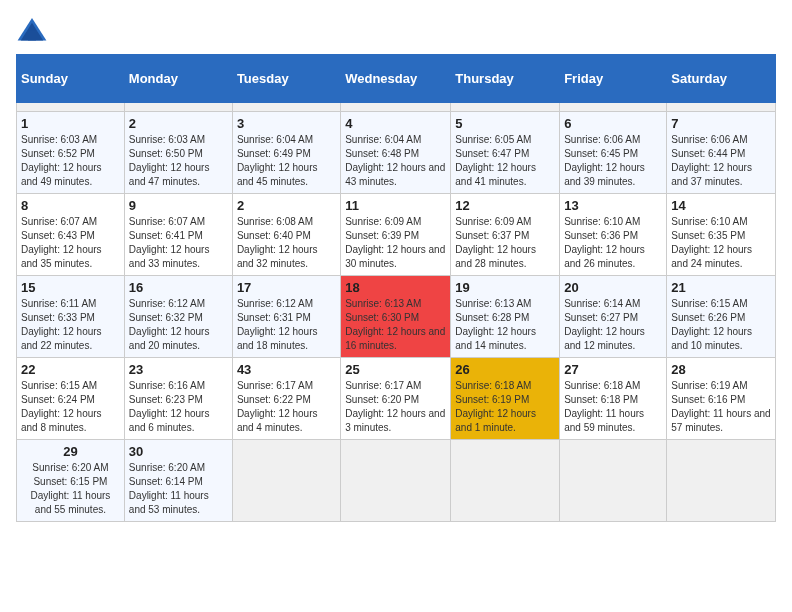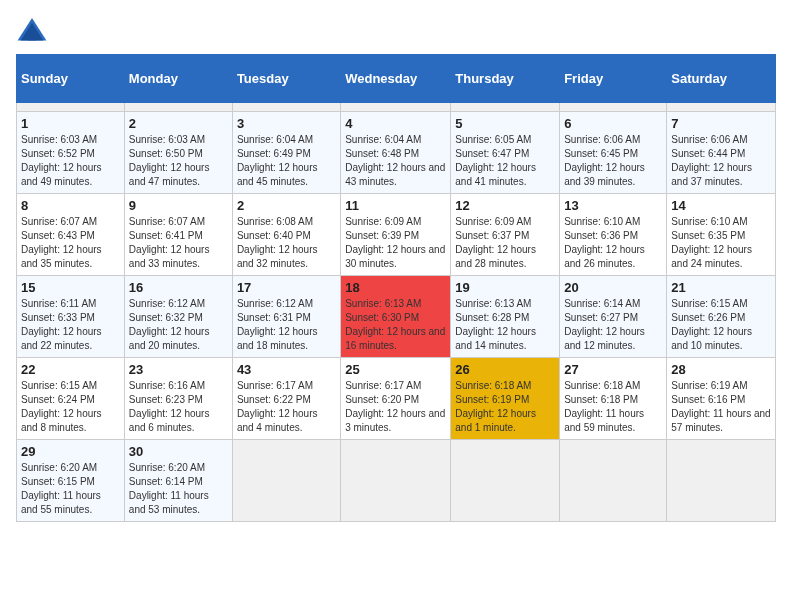--- a/index.html
+++ b/index.html
@@ -248,21 +248,21 @@
         <td style="background: rgb(255, 255, 255);">
           <span class="day-num">27</span>
 <div class="day-info">Sunrise: 6:18 AM<br>Sunset: 6:18 PM<br>Daylight: 11 hours and 59 minutes.</div>
         </td>
         <td style="background: rgb(255, 255, 255);">
           <span class="day-num">28</span>
 <div class="day-info">Sunrise: 6:19 AM<br>Sunset: 6:16 PM<br>Daylight: 11 hours and 57 minutes.</div>
         </td>
       </tr>
       <tr>
-        <td style="background: rgb(244, 248, 255);">
+        <td style="background: rgb(244, 248, 255); text-align: center;">
           <span class="day-num">29</span>
 <div class="day-info">Sunrise: 6:20 AM<br>Sunset: 6:15 PM<br>Daylight: 11 hours and 55 minutes.</div>
         </td>
         <td style="background: rgb(244, 248, 255);">
           <span class="day-num">30</span>
 <div class="day-info">Sunrise: 6:20 AM<br>Sunset: 6:14 PM<br>Daylight: 11 hours and 53 minutes.</div>
         </td>
         <td class="empty-cell"></td>
         <td class="empty-cell"></td>
         <td class="empty-cell"></td>

